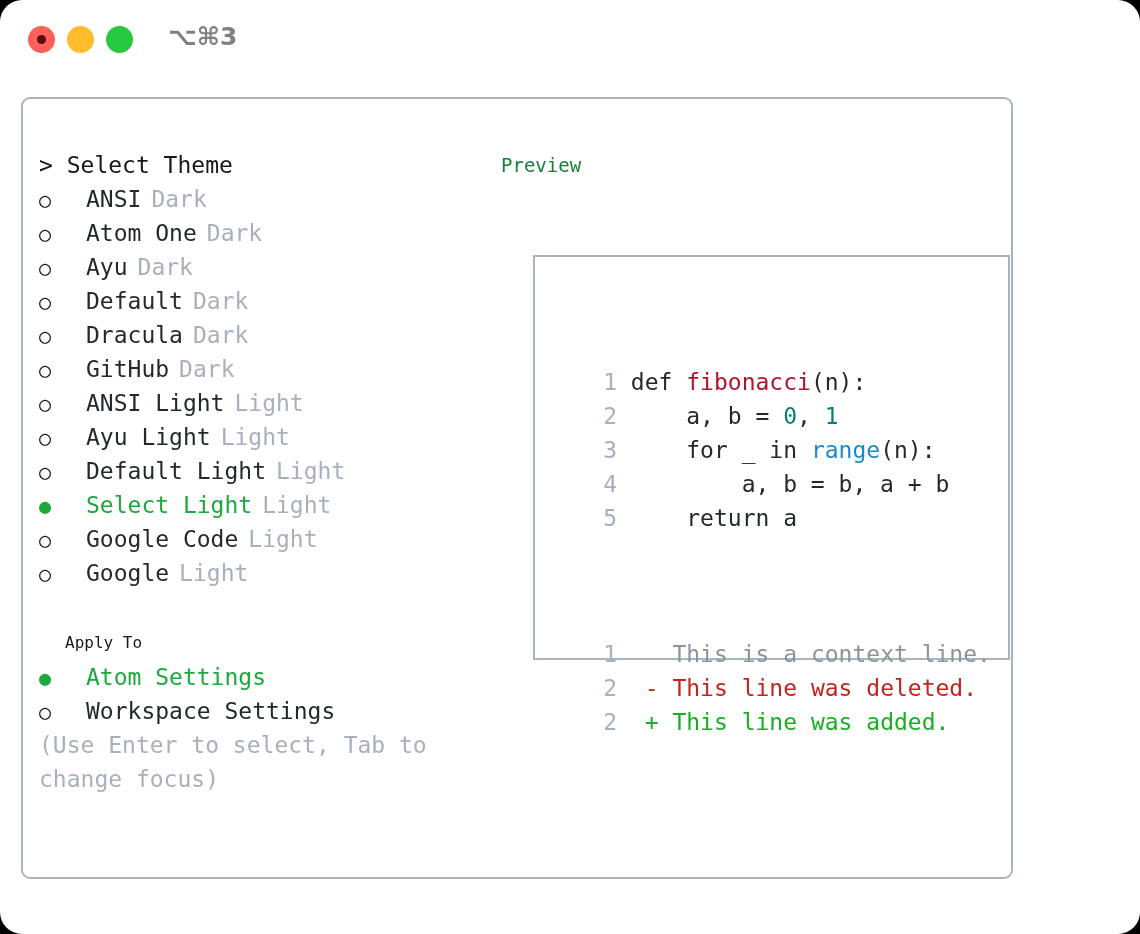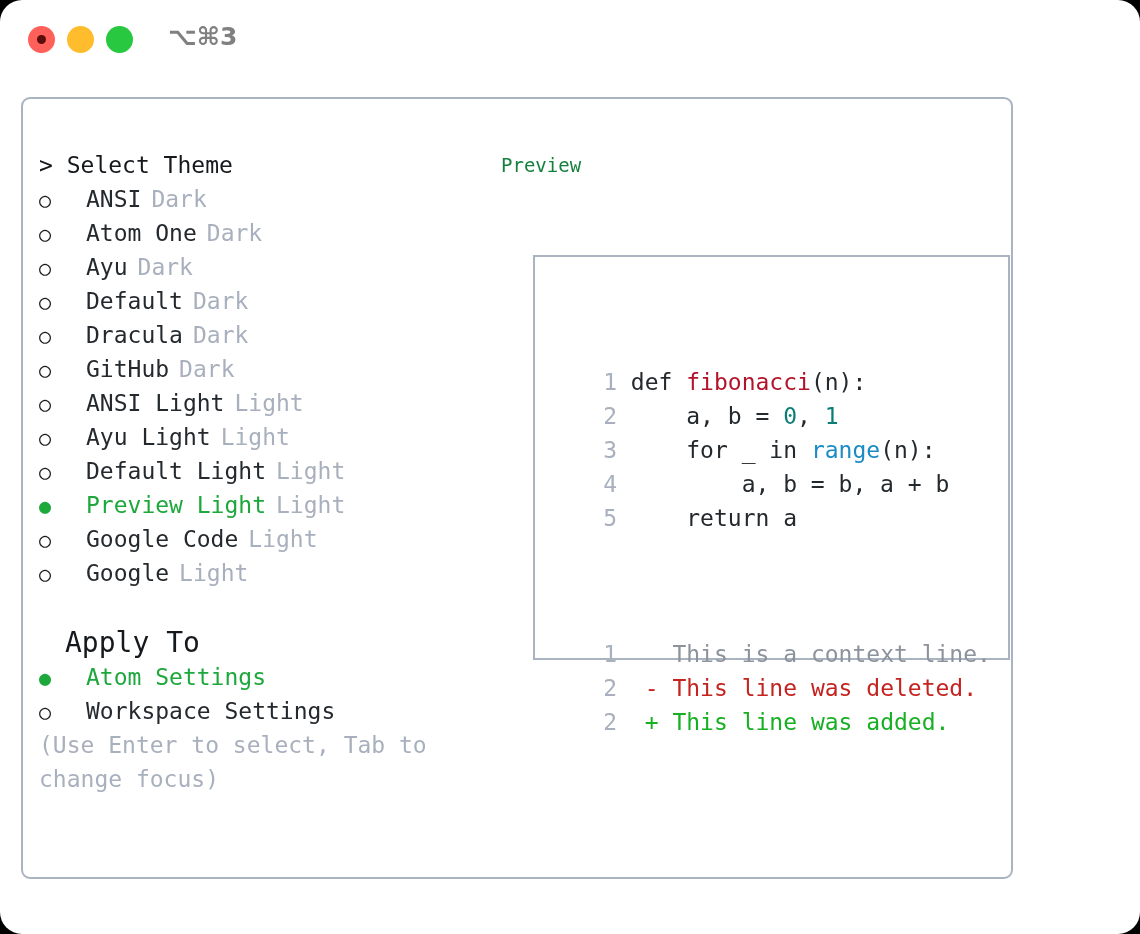--- a/index.html
+++ b/index.html
@@ -128,21 +128,21 @@
   .opt .opt-name.sel { color: #1da83c; }
   .opt-tag {
     color: #a8b0bd;
     margin-left: 10px;
   }
 
   .spacer-block { height: 36px; }
 
   .heading-indent {
     padding-left: 26px;
-    font-size: 28px;
+    font-size: 16px;
     line-height: 34px;
     color: #15181c;
     white-space: pre;
   }
 
   .hint {
     font-size: 23px;
     line-height: 34px;
     color: #a8b0bd;
     width: 400px;
@@ -214,21 +214,21 @@
       <div class="opt-list" id="theme-list">
           <div class="opt"><span class="marker">○</span><span class="opt-name">ANSI</span><span class="opt-tag">Dark</span></div>
           <div class="opt"><span class="marker">○</span><span class="opt-name">Atom One</span><span class="opt-tag">Dark</span></div>
           <div class="opt"><span class="marker">○</span><span class="opt-name">Ayu</span><span class="opt-tag">Dark</span></div>
           <div class="opt"><span class="marker">○</span><span class="opt-name">Default</span><span class="opt-tag">Dark</span></div>
           <div class="opt"><span class="marker">○</span><span class="opt-name">Dracula</span><span class="opt-tag">Dark</span></div>
           <div class="opt"><span class="marker">○</span><span class="opt-name">GitHub</span><span class="opt-tag">Dark</span></div>
           <div class="opt"><span class="marker">○</span><span class="opt-name">ANSI Light</span><span class="opt-tag">Light</span></div>
           <div class="opt"><span class="marker">○</span><span class="opt-name">Ayu Light</span><span class="opt-tag">Light</span></div>
           <div class="opt"><span class="marker">○</span><span class="opt-name">Default Light</span><span class="opt-tag">Light</span></div>
-          <div class="opt"><span class="marker sel">●</span><span class="opt-name sel">Preview Light</span><span class="opt-tag">Light</span></div>
+          <div class="opt"><span class="marker sel">●</span><span class="opt-name sel">Select Light</span><span class="opt-tag">Light</span></div>
           <div class="opt"><span class="marker">○</span><span class="opt-name">Google Code</span><span class="opt-tag">Light</span></div>
           <div class="opt"><span class="marker">○</span><span class="opt-name">Google</span><span class="opt-tag">Light</span></div>
         </div>
 
       <div class="spacer-block"></div>
 
       <div class="heading-indent">Apply To</div>
 
       <div class="opt-list" id="apply-list">
           <div class="opt"><span class="marker sel">●</span><span class="opt-name sel">Atom Settings</span></div>

